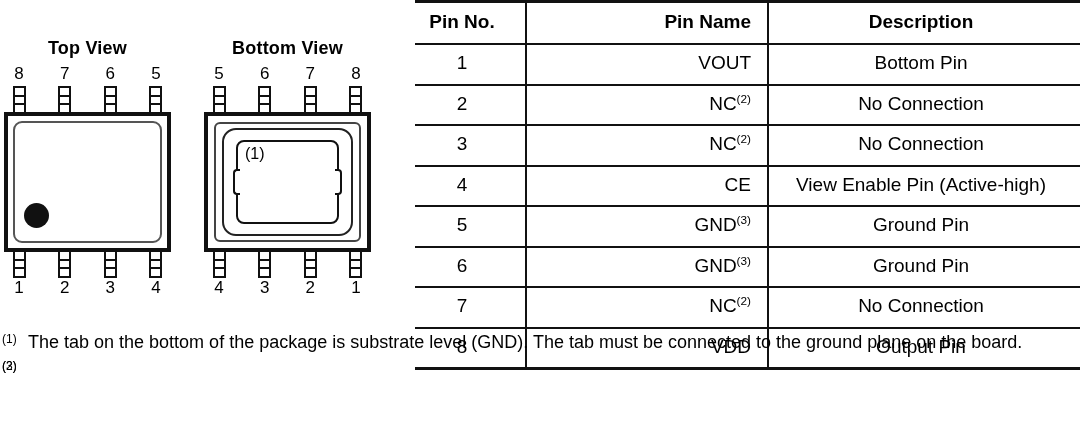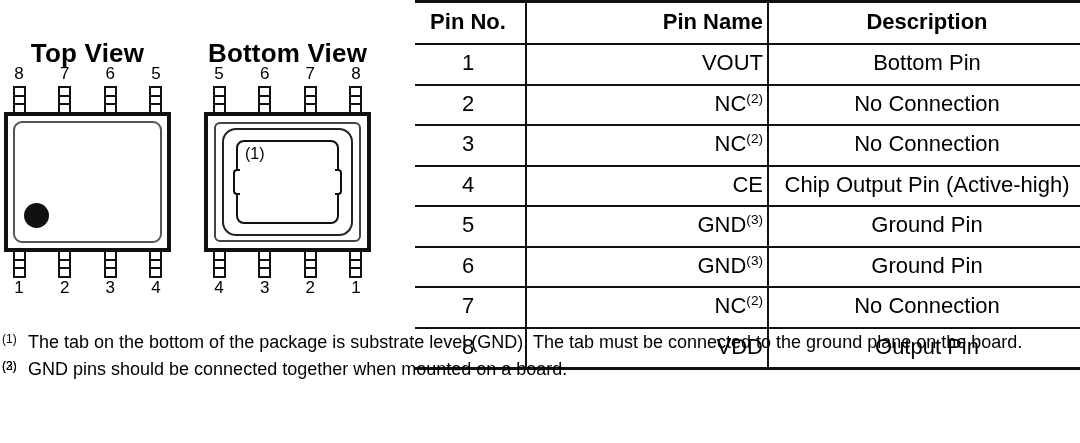--- a/index.html
+++ b/index.html
@@ -33,21 +33,21 @@
   }
   #top-view-group  { left: 0px; }
   #bottom-view-group { left: 200px; }
 
   .view-title {
     position: absolute;
     top: 38px;
     left: 0;
     width: 175px;
     text-align: center;
-    font-size: 26px;
+    font-size: 18px;
     font-weight: bold;
     letter-spacing: 0.2px;
   }
 
   
   .pin-nums {
     position: absolute;
     left: 0;
     width: 175px;
     display: flex;
@@ -203,22 +203,22 @@
   table.pin-table col.c-name { width: 242px; }
   table.pin-table col.c-desc { width: 312px; }
 
   table.pin-table th,
   table.pin-table td {
     border-top: 2px solid #111;
     border-bottom: 2px solid #111;
     border-right: none;
     border-left: none;
     height: 36.5px;
-    padding: 0 4px 2px 0;
-    font-size: 22px;
+    padding: 0 16px 2px 0;
+    font-size: 19px;
     font-weight: normal;
     vertical-align: middle;
   }
   table.pin-table th {
     font-weight: bold;
     height: 38px;
   }
   
   table.pin-table th.col-no,
   table.pin-table td.col-no {
@@ -409,21 +409,21 @@
           <td class="col-desc">No Connection</td>
         </tr>
         <tr>
           <td class="col-no">3</td>
           <td class="col-name">NC<sup class="fn">(2)</sup></td>
           <td class="col-desc">No Connection</td>
         </tr>
         <tr>
           <td class="col-no">4</td>
           <td class="col-name">CE</td>
-          <td class="col-desc">Chip Output Pin (Active-high)</td>
+          <td class="col-desc">View Enable Pin (Active-high)</td>
         </tr>
         <tr>
           <td class="col-no">5</td>
           <td class="col-name">GND<sup class="fn">(3)</sup></td>
           <td class="col-desc">Ground Pin</td>
         </tr>
         <tr>
           <td class="col-no">6</td>
           <td class="col-name">GND<sup class="fn">(3)</sup></td>
           <td class="col-desc">Ground Pin</td>
@@ -438,14 +438,14 @@
           <td class="col-name">VDD</td>
           <td class="col-desc">Output Pin</td>
         </tr>
       </tbody>
   </table>
 </div>
 
 <div id="footnotes">
     <p class="footnote"><span class="marker">(1)</span><span>The tab on the bottom of the package is substrate level (GND). The tab must be connected to the ground plane on the board.</span></p>
     <p class="footnote"><span class="marker">(2)</span></p>
-    <p class="footnote"><span class="marker">(3)</span><span>GND pins should be connected together when mounted on a board.</span></p>
+    <p class="footnote"><span class="marker">(3)</span></p>
   </div>
 
 </body></html>

